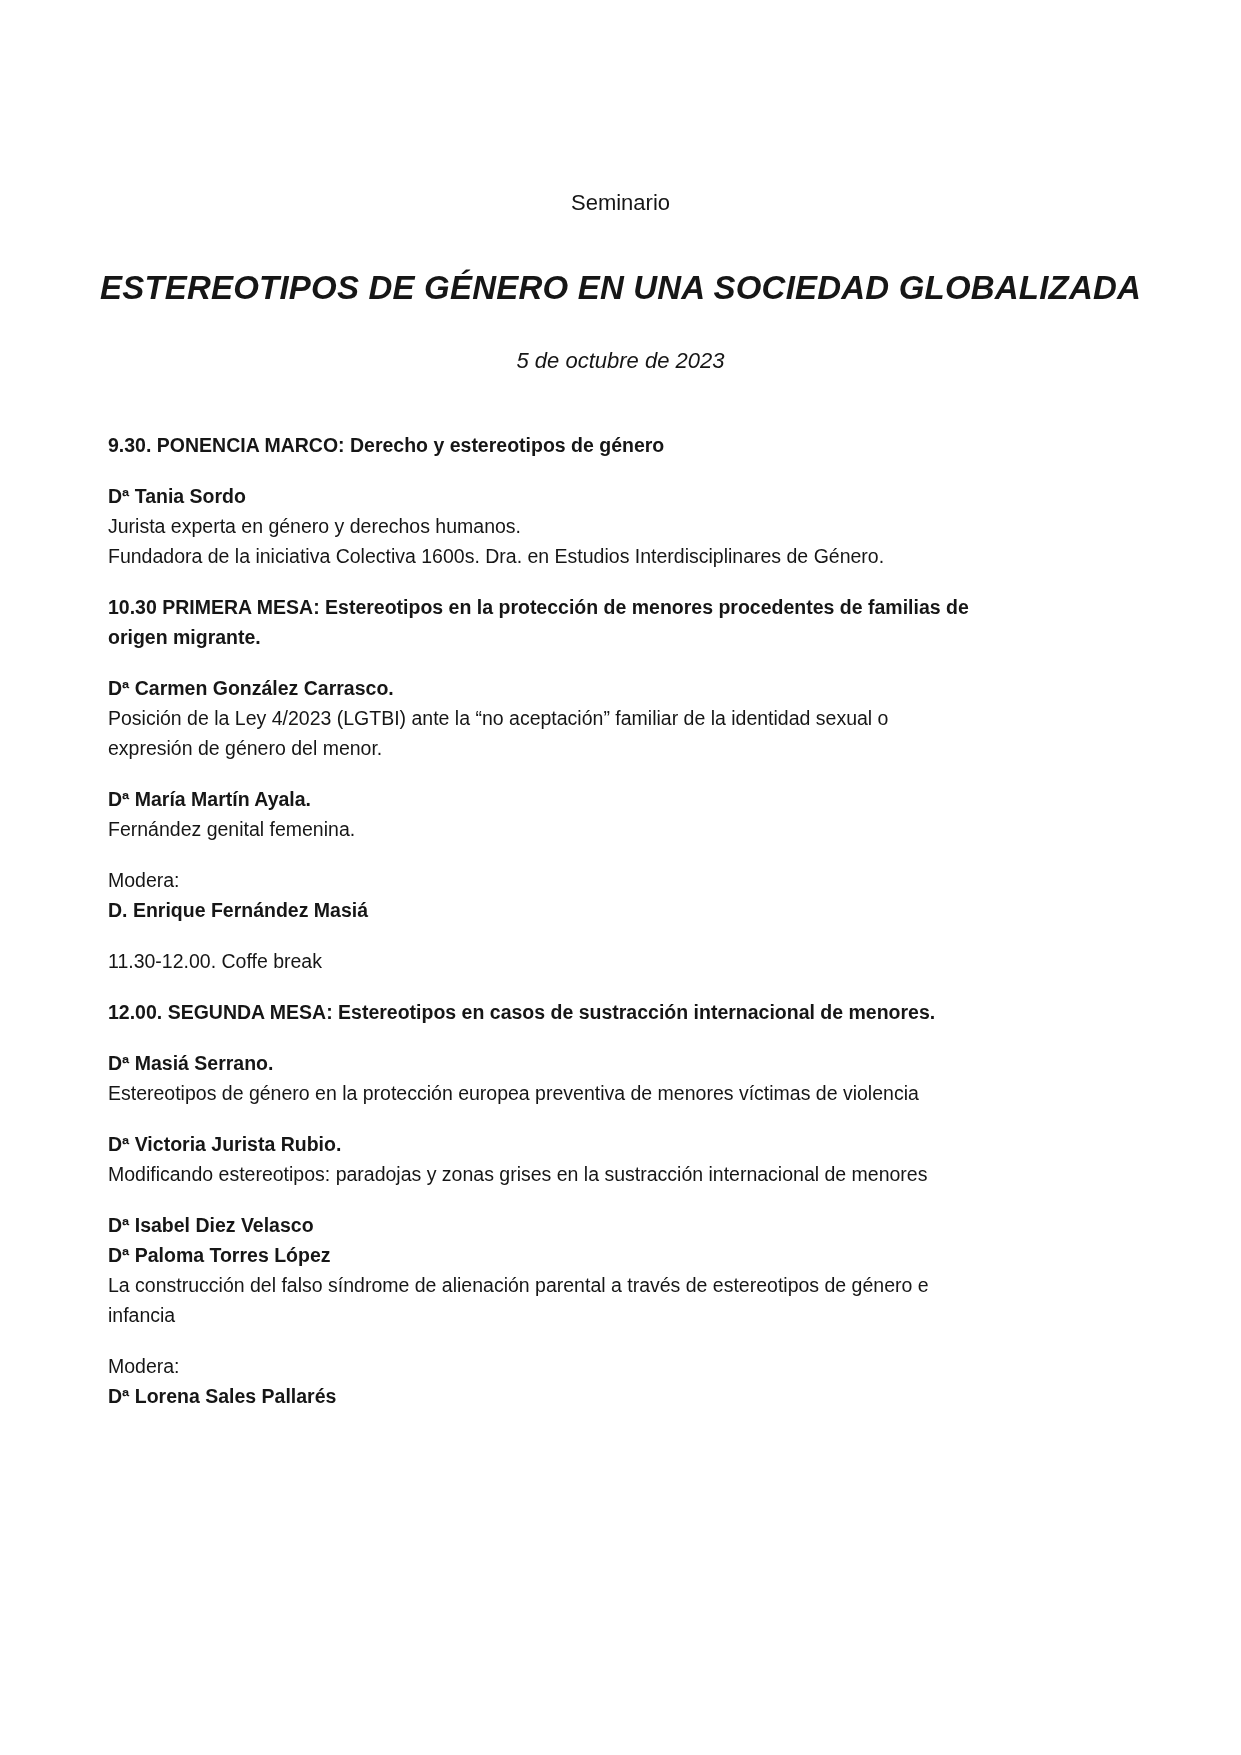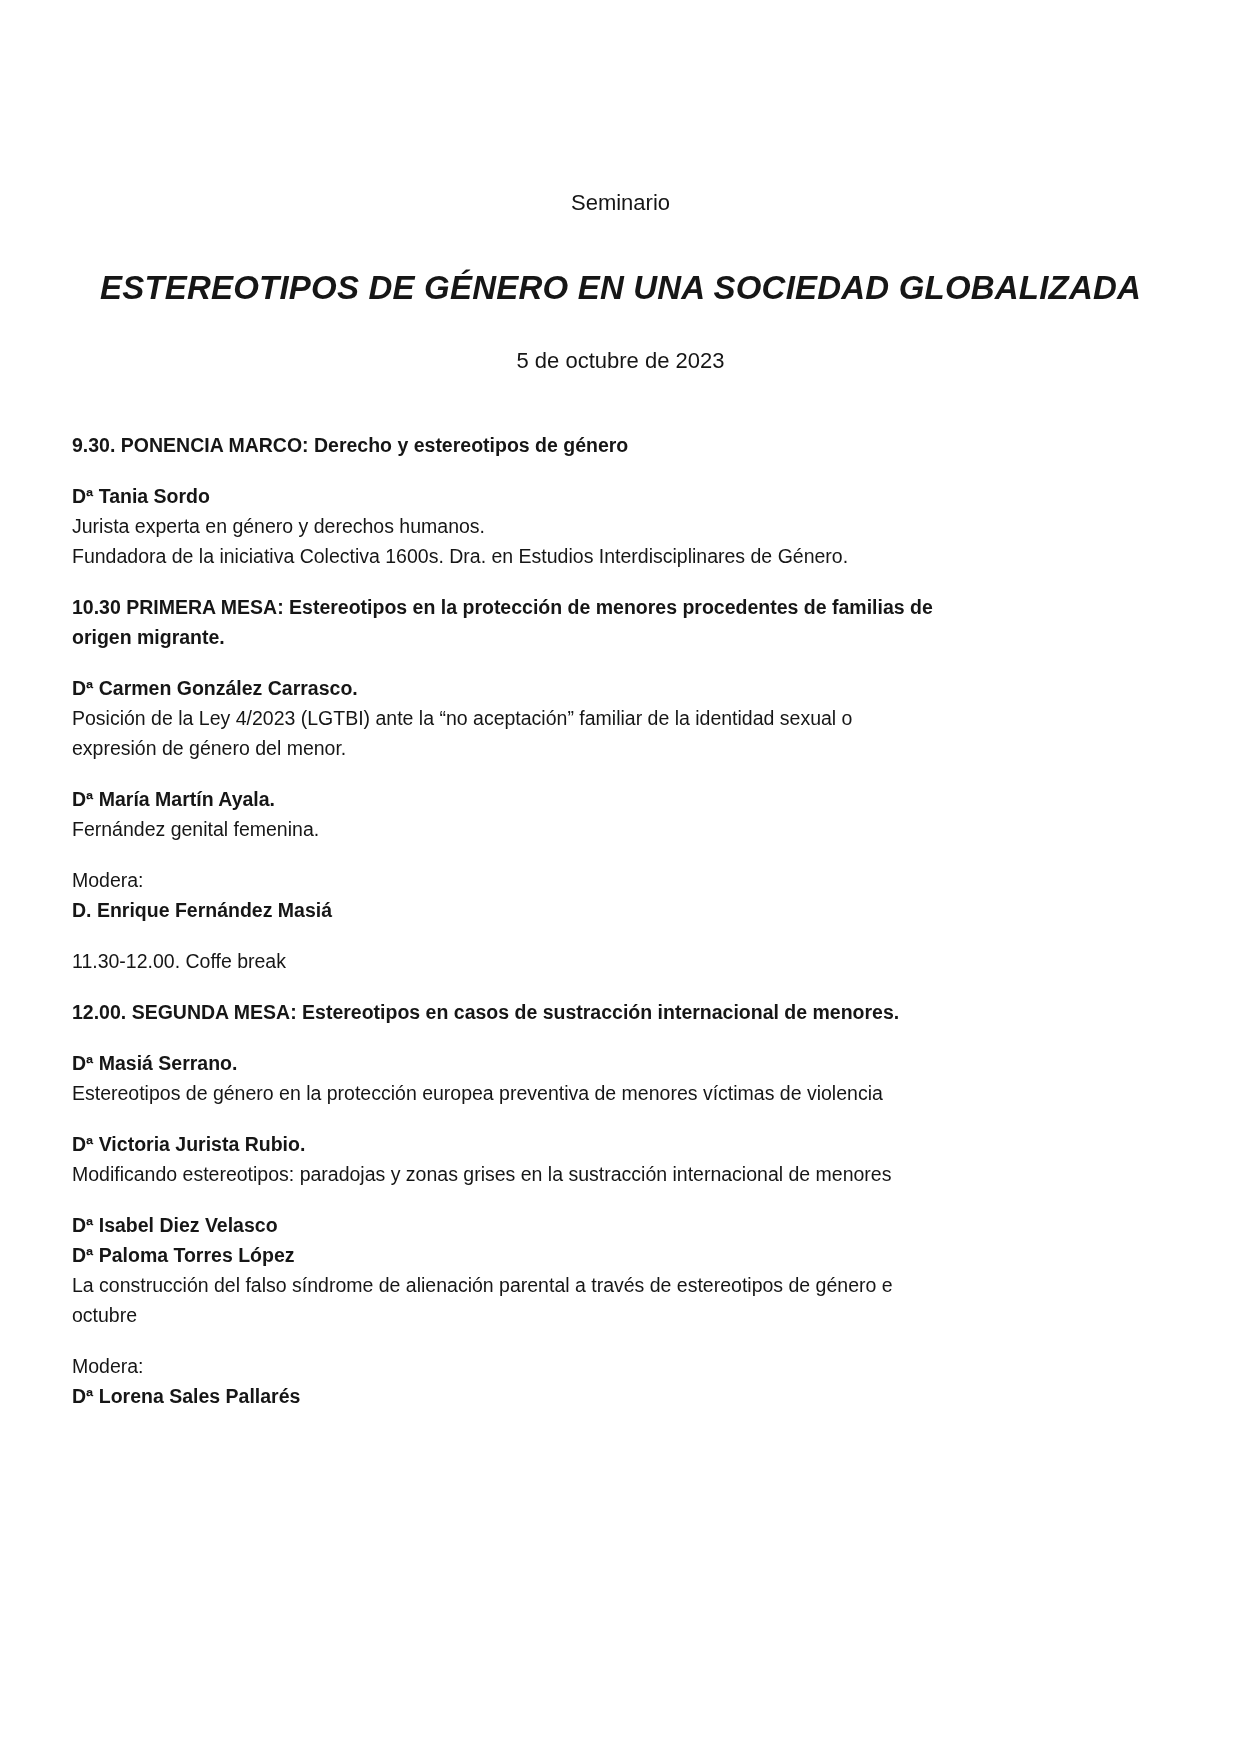--- a/index.html
+++ b/index.html
@@ -34,24 +34,25 @@
     font-weight: 700;
     font-style: italic;
     letter-spacing: 0.2px;
     margin: 0 0 44px 0;
   }
   .date {
     font-size: 22px;
     line-height: 26px;
     font-weight: 400;
     margin: 0 0 56px 0;
+    font-style: italic;
   }
   
   .body {
-    padding-left: 72px;
+    padding-left: 108px;
     padding-right: 60px;
   }
   .block {
     margin: 0 0 21px 0;
   }
   .ln {
     font-size: 19.5px;
     line-height: 30px;
     white-space: nowrap;
     font-weight: 400;
@@ -119,21 +120,21 @@
 
     <div class="block">
       <div class="ln b">Dª Victoria Jurista Rubio.</div>
       <div class="ln">Modificando estereotipos: paradojas y zonas grises en la sustracción internacional de menores</div>
     </div>
 
     <div class="block">
       <div class="ln b">Dª Isabel Diez Velasco</div>
       <div class="ln b">Dª Paloma Torres López</div>
       <div class="ln">La construcción del falso síndrome de alienación parental a través de estereotipos de género e</div>
-      <div class="ln">octubre</div>
+      <div class="ln">infancia</div>
     </div>
 
     <div class="block">
       <div class="ln">Modera:</div>
       <div class="ln b">Dª Lorena Sales Pallarés</div>
     </div>
 
   </div>
 </div>
 

